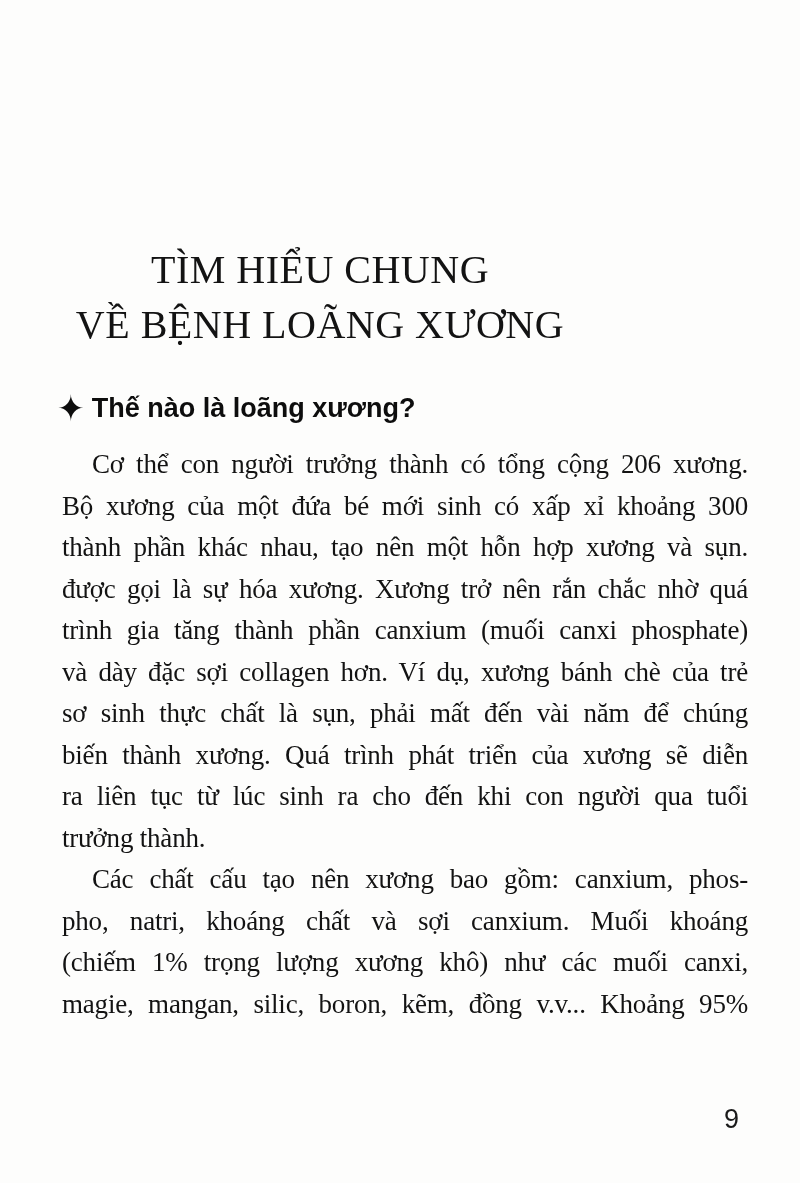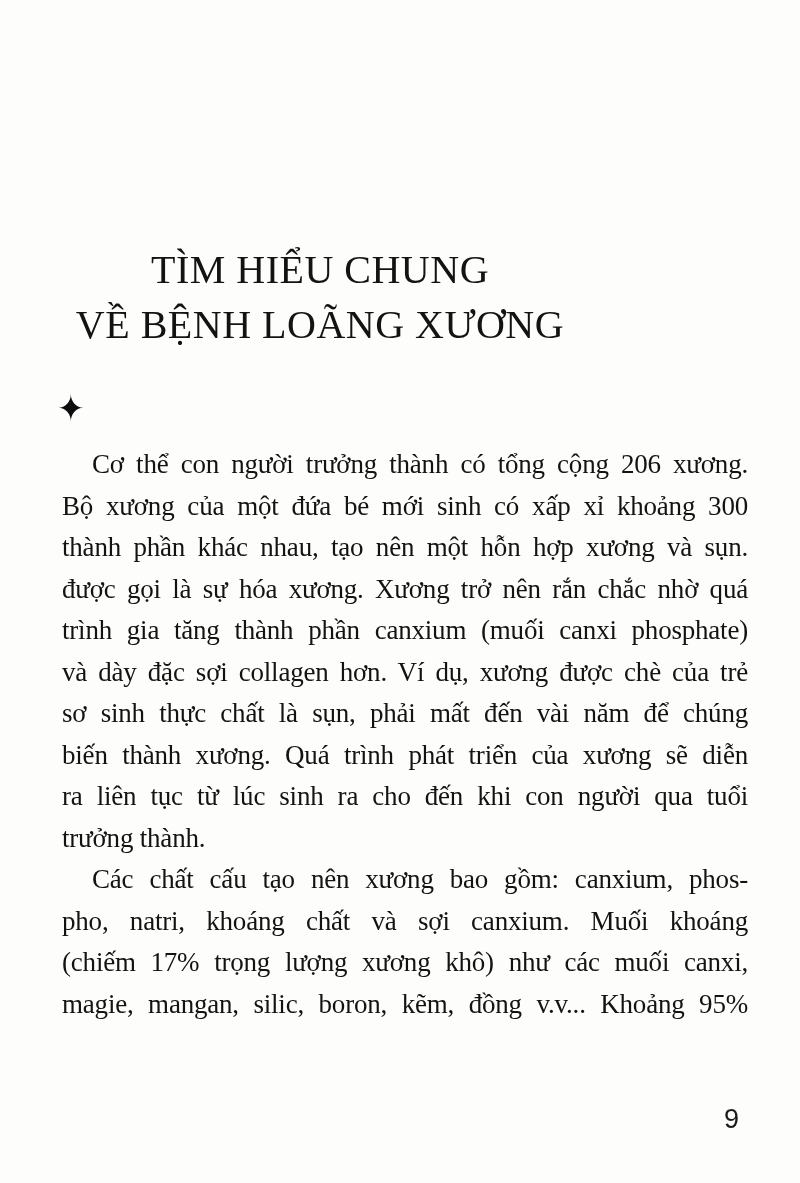--- a/index.html
+++ b/index.html
@@ -86,35 +86,36 @@
 
 <div class="page">
 
   <div class="chapter-title">
     <div>TÌM HIỂU CHUNG</div>
     <div>VỀ BỆNH LOÃNG XƯƠNG</div>
   </div>
 
   <div class="section-heading">
     <span class="bullet">✦</span>
+    <span>Thế nào là loãng xương?</span>
   </div>
 
   <div class="textblock">
     <div class="bl indent">Cơ thể con người trưởng thành có tổng cộng 206 xương.</div>
     <div class="bl">Bộ xương của một đứa bé mới sinh có xấp xỉ khoảng 300</div>
     <div class="bl">thành phần khác nhau, tạo nên một hỗn hợp xương và sụn.</div>
     <div class="bl">được gọi là sự hóa xương. Xương trở nên rắn chắc nhờ quá</div>
     <div class="bl">trình gia tăng thành phần canxium (muối canxi phosphate)</div>
-    <div class="bl">và dày đặc sợi collagen hơn. Ví dụ, xương được chè của trẻ</div>
+    <div class="bl">và dày đặc sợi collagen hơn. Ví dụ, xương bánh chè của trẻ</div>
     <div class="bl">sơ sinh thực chất là sụn, phải mất đến vài năm để chúng</div>
     <div class="bl">biến thành xương. Quá trình phát triển của xương sẽ diễn</div>
     <div class="bl">ra liên tục từ lúc sinh ra cho đến khi con người qua tuổi</div>
     <div class="bl lastline">trưởng thành.</div>
 
     <div class="bl indent p2start">Các chất cấu tạo nên xương bao gồm: canxium, phos-</div>
     <div class="bl">pho, natri, khoáng chất và sợi canxium. Muối khoáng</div>
-    <div class="bl">(chiếm 17% trọng lượng xương khô) như các muối canxi,</div>
+    <div class="bl">(chiếm 1% trọng lượng xương khô) như các muối canxi,</div>
     <div class="bl">magie, mangan, silic, boron, kẽm, đồng v.v... Khoảng 95%</div>
   </div>
 
   <div class="pageno">9</div>
 
 </div>
 
 </body></html>

